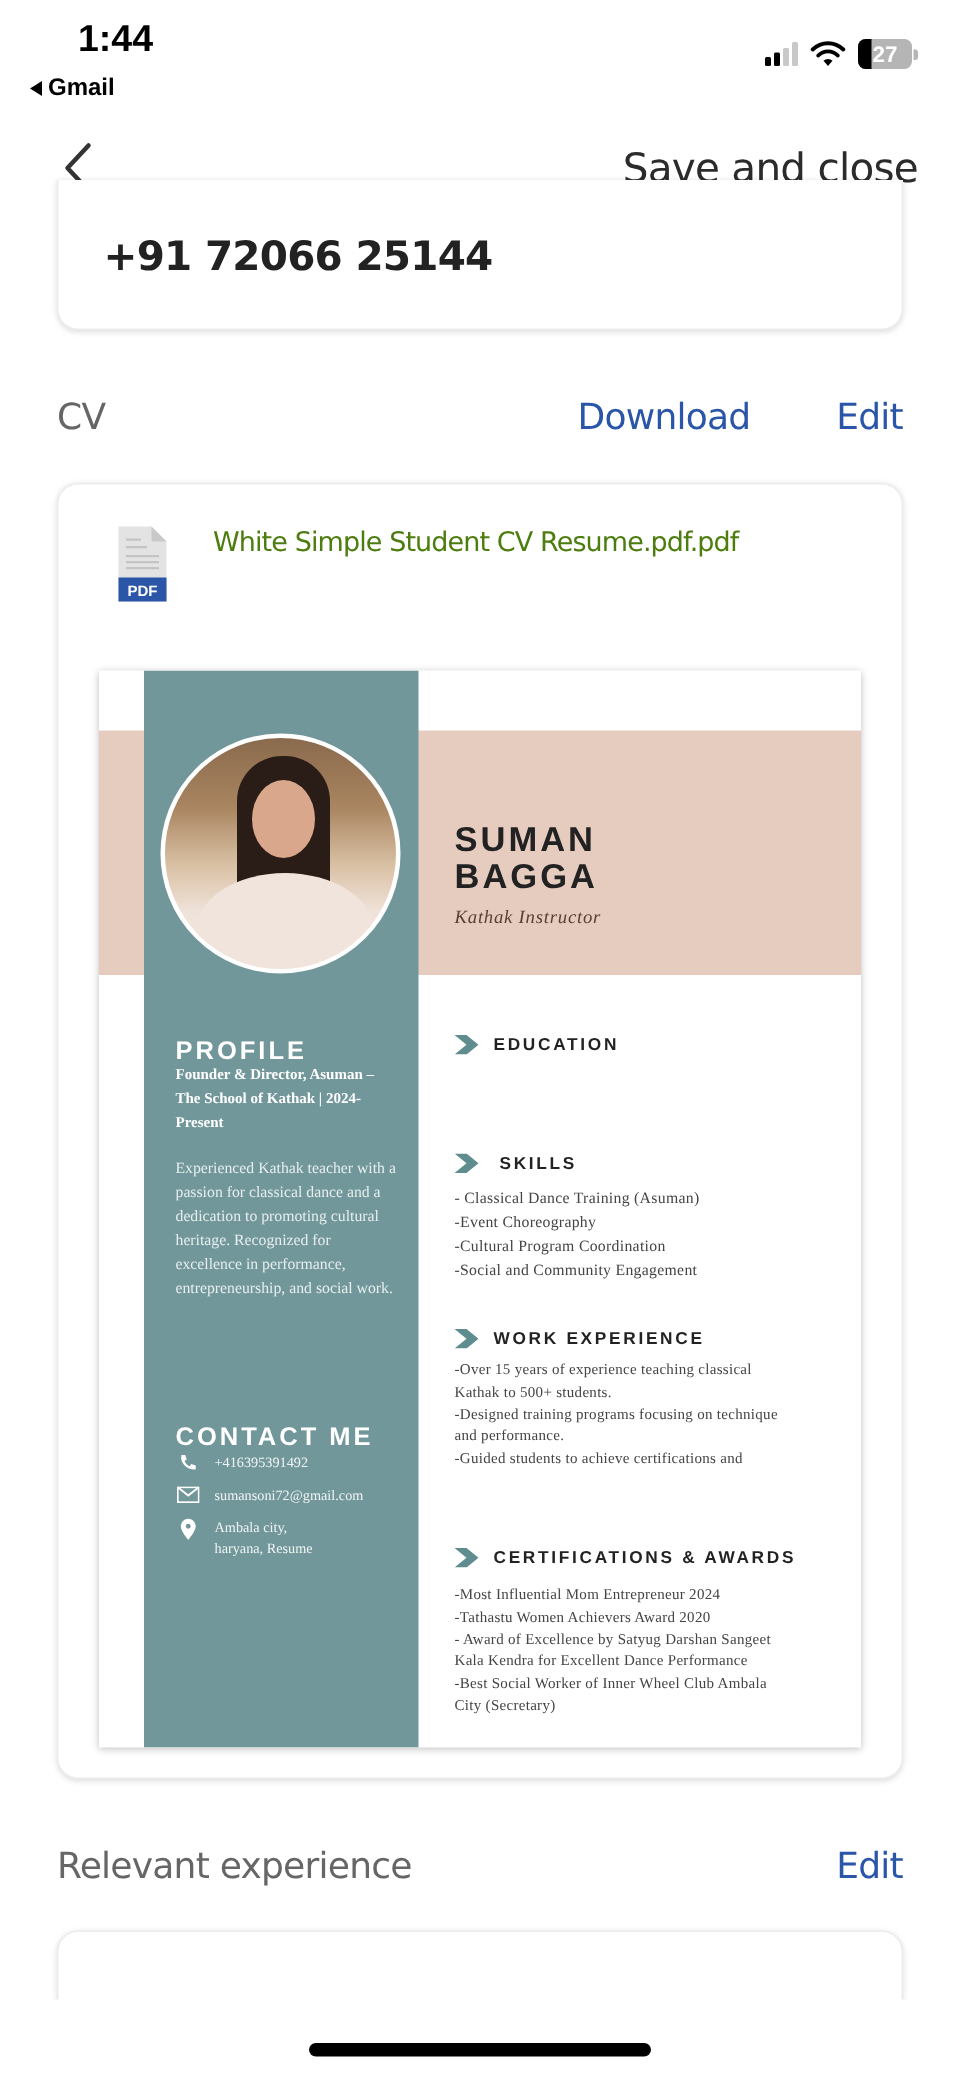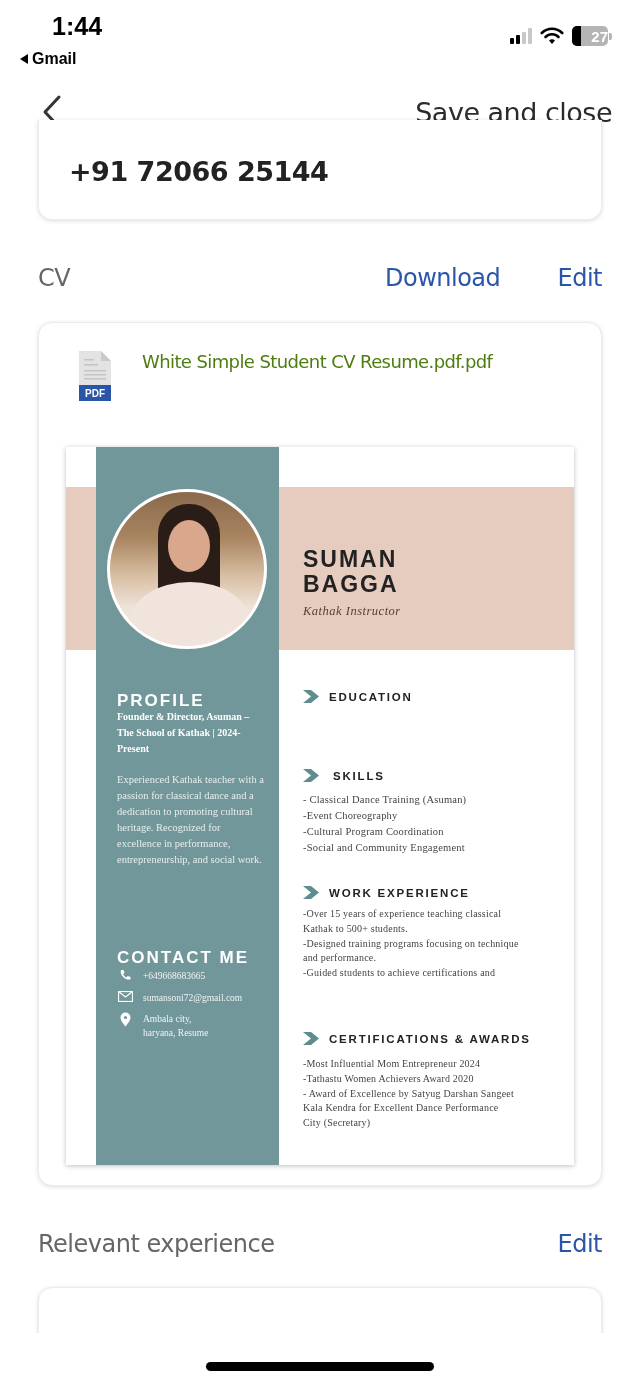--- a/index.html
+++ b/index.html
@@ -7,21 +7,21 @@
   body { font-family: "Liberation Sans", "DejaVu Sans", sans-serif; color: #1a1a1a; position: relative; }
 
   
   .status-time { position: absolute; left: 52px; top: 12px; font-size: 25px; font-weight: bold; color: #000; }
   .status-back { position: absolute; left: 20px; top: 50px; font-size: 16px; font-weight: bold; color: #000; display: flex; align-items: center; gap: 4px; }
   .status-back .tri { width: 0; height: 0; border-top: 5px solid transparent; border-bottom: 5px solid transparent; border-right: 8px solid #000; }
   .status-icons { position: absolute; right: 28px; top: 26px; display: flex; align-items: center; gap: 8px; }
   .signal { display: flex; align-items: flex-end; gap: 2px; height: 16px; }
   .signal span { width: 4px; background: #000; border-radius: 1px; }
   .signal span.dim { background: #c8c8c8; }
-  .battery { position: relative; width: 36px; height: 20px; border-radius: 5px; background: #b5b5b5; overflow: hidden; display: flex; align-items: center; justify-content: flex-end; }
+  .battery { position: relative; width: 36px; height: 20px; border-radius: 5px; background: #b5b5b5; overflow: hidden; display: flex; align-items: center; justify-content: center; }
   .battery .fill { position: absolute; left: 0; top: 0; bottom: 0; width: 9px; background: #000; }
   .battery .num { position: relative; font-size: 15px; font-weight: bold; color: #fff; }
   .battery-tip { width: 3px; height: 7px; background: #b5b5b5; border-radius: 0 2px 2px 0; margin-left: -6px; }
 
   
   .nav-back { position: absolute; left: 38px; top: 92px; width: 30px; height: 40px; }
   .nav-save { position: absolute; right: 28px; top: 97px; font-size: 27px; color: #2b2b2b; font-family: "DejaVu Sans", sans-serif; letter-spacing: -0.5px; }
 
   
   .card { position: absolute; left: 38px; right: 38px; background: #fff; border-radius: 14px; box-shadow: 0 1px 4px rgba(0,0,0,0.14); border: 1px solid #ececec; }
@@ -137,21 +137,21 @@
     <div class="side-bold" style="top:262px">Founder &amp; Director, Asuman – The School of Kathak | 2024-Present</div>
     <div class="side-text" style="top:325px">Experienced Kathak teacher with a passion for classical dance and a dedication to promoting cultural heritage. Recognized for excellence in performance, entrepreneurship, and social work.</div>
 
     <div class="side-h" style="top:501px">CONTACT ME</div>
     <div class="contact-row" style="top:522px">
       <span class="ic">
           <svg width="12" height="12" viewBox="0 0 12 12">
             <path d="M2 1 L4.5 1 L5.5 4 L4 5 C5 7 6 8 7.5 8.5 L8.5 7 L11.5 8 L11.5 10.5 C6 11.5 0.5 6 2 1 Z" fill="#fff"></path>
           </svg>
         </span>
-      <span>+649668683665</span>
+      <span>+416395391492</span>
     </div>
     <div class="contact-row" style="top:544px">
       <span class="ic">
           <svg width="15" height="11" viewBox="0 0 15 11">
             <rect x="0.5" y="0.5" width="14" height="10" fill="none" stroke="#fff" stroke-width="1.2"></rect>
             <path d="M0.5 0.5 L7.5 6 L14.5 0.5" fill="none" stroke="#fff" stroke-width="1.2"></path>
           </svg>
         </span>
       <span>sumansoni72@gmail.com</span>
     </div>
@@ -203,20 +203,21 @@
       <svg class="chev" viewBox="0 0 16 13">
           <path d="M0 0 H8 L16 6.5 L8 13 H0 L8 6.5 Z" fill="#5f8c8e"></path>
         </svg>
       <span>CERTIFICATIONS &amp; AWARDS</span>
     </div>
     <div class="main-text small" style="top:610px">
       <div>-Most Influential Mom Entrepreneur 2024</div>
       <div>-Tathastu Women Achievers Award 2020</div>
       <div>- Award of Excellence by Satyug Darshan Sangeet</div>
       <div>Kala Kendra for Excellent Dance Performance</div>
+      <div>-Best Social Worker of Inner Wheel Club Ambala</div>
       <div>City (Secretary)</div>
     </div>
   </div>
 </div>
 
 <div class="section-label" style="top:1230px">Relevant experience</div>
 <div class="link" style="right:38px;top:1230px">Edit</div>
 <div class="card exp-card"></div>
 
 <div class="bottom-mask"></div>

